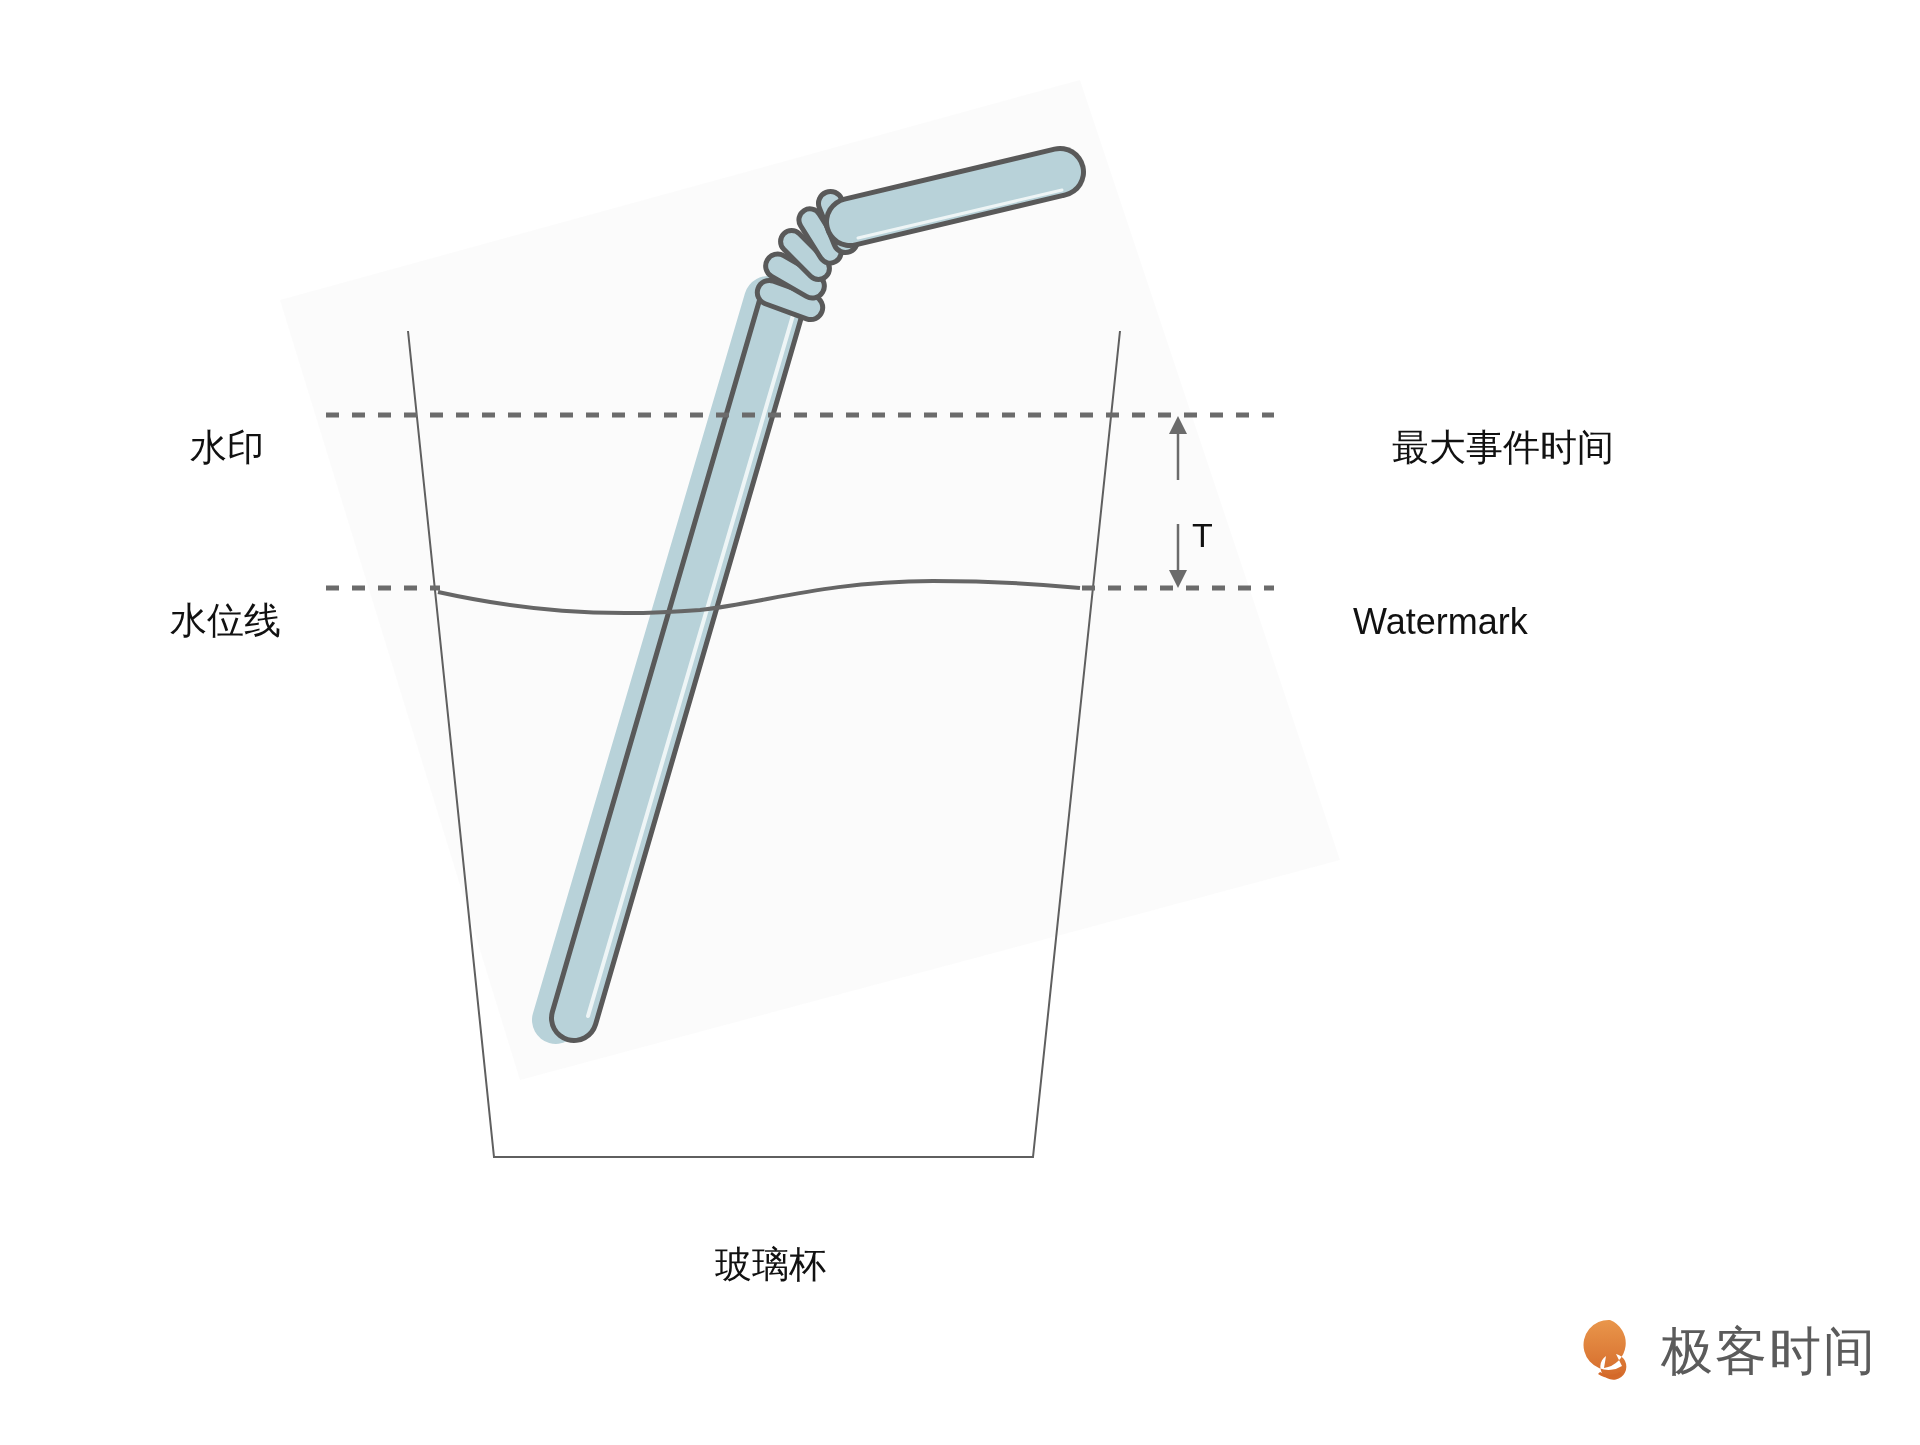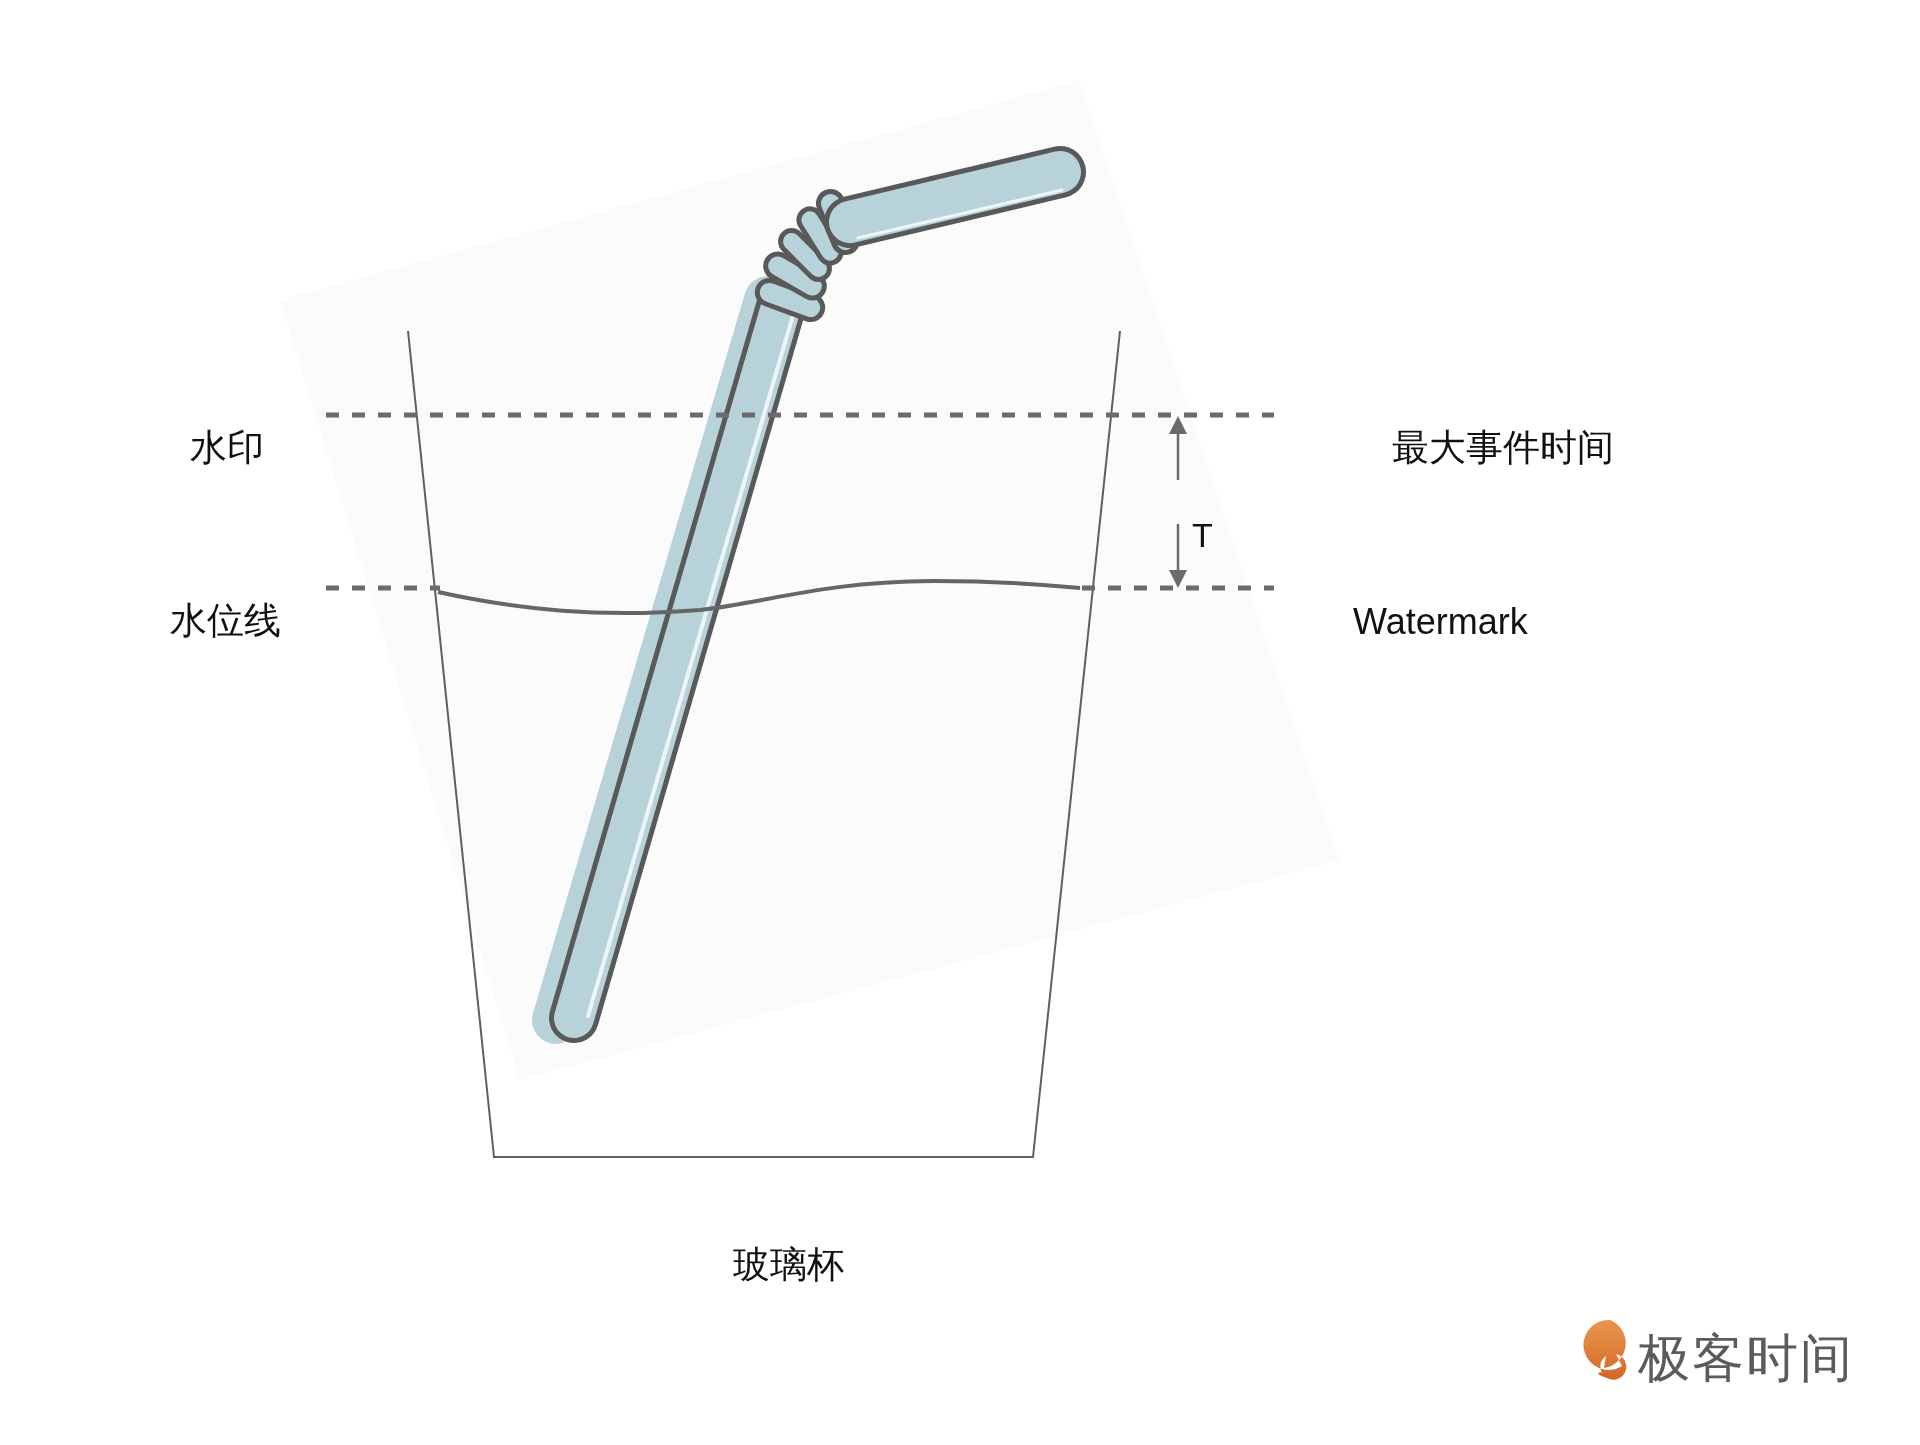--- a/index.html
+++ b/index.html
@@ -2,21 +2,21 @@
 <html><head>
 <meta charset="utf-8">
 <style>
   html, body { margin:0; padding:0; background:#ffffff; }
   body { width:1920px; height:1445px; position:relative; overflow:hidden; font-family:"DejaVu Sans", sans-serif; }
   #canvas { position:absolute; left:0; top:0; width:1920px; height:1445px; }
   .label { position:absolute; color:#111111; white-space:nowrap; line-height:1;margin-top:32px; }
   .cn { font-size:37px; font-family:"DejaVu Sans", sans-serif; }
   .en { font-size:36px; font-family:"Liberation Sans", sans-serif; }
   .t-label { font-size:34px; font-family:"Liberation Sans", sans-serif; }
-  .logo { position:absolute; left:1582px; top:1318px; display:flex; align-items:flex-end; gap:0; }
+  .logo { position:absolute; left:1582px; top:1318px; display:flex; align-items:center; gap:23px; }
   .logo-text { font-size:52px; color:#5b5b5b; font-family:"DejaVu Sans", sans-serif; letter-spacing:2px; line-height:1; }
 </style>
 </head>
 <body>
 
 <svg id="canvas" viewBox="0 0 1920 1445" xmlns="http://www.w3.org/2000/svg">
 
   <polygon points="280,300 1080,80 1340,860 520,1080" fill="#fbfbfb" opacity="0.9"></polygon>
 
   <polyline points="408,331 494,1157 1033,1157 1120,331" fill="none" stroke="#5f5f5f" stroke-width="2"></polyline>
@@ -63,21 +63,21 @@
     <line x1="1178" y1="524" x2="1178" y2="576" stroke="#6b6b6b" stroke-width="2.5"></line>
     <polygon points="1178,588 1169,570 1187,570" fill="#6b6b6b"></polygon>
   </g>
 </svg>
 
 <div class="label cn" style="left:190px; top:397px;">水印</div>
 <div class="label cn" style="left:170px; top:570px;">水位线</div>
 <div class="label cn" style="left:1392px; top:397px;">最大事件时间</div>
 <div class="label en" style="left:1353px; top:572px;">Watermark</div>
 <div class="label t-label" style="left:1192px; top:486px;">T</div>
-<div class="label cn" style="left:733px; top:1214px;">玻璃杯</div>
+<div class="label cn" style="left:715px; top:1214px;">玻璃杯</div>
 
 <div class="logo">
   <svg width="56" height="66" viewBox="0 0 56 66">
     <defs>
       <linearGradient id="lg" x1="0" y1="0" x2="0" y2="1">
         <stop offset="0" stop-color="#e9964b"></stop>
         <stop offset="1" stop-color="#d4692a"></stop>
       </linearGradient>
     </defs>
     <path d="M28 2 A25 25 0 1 0 40 48 L34 36 A13 13 0 1 1 24 38 L22 50 A25 25 0 0 0 28 2 Z" fill="url(#lg)"></path>

